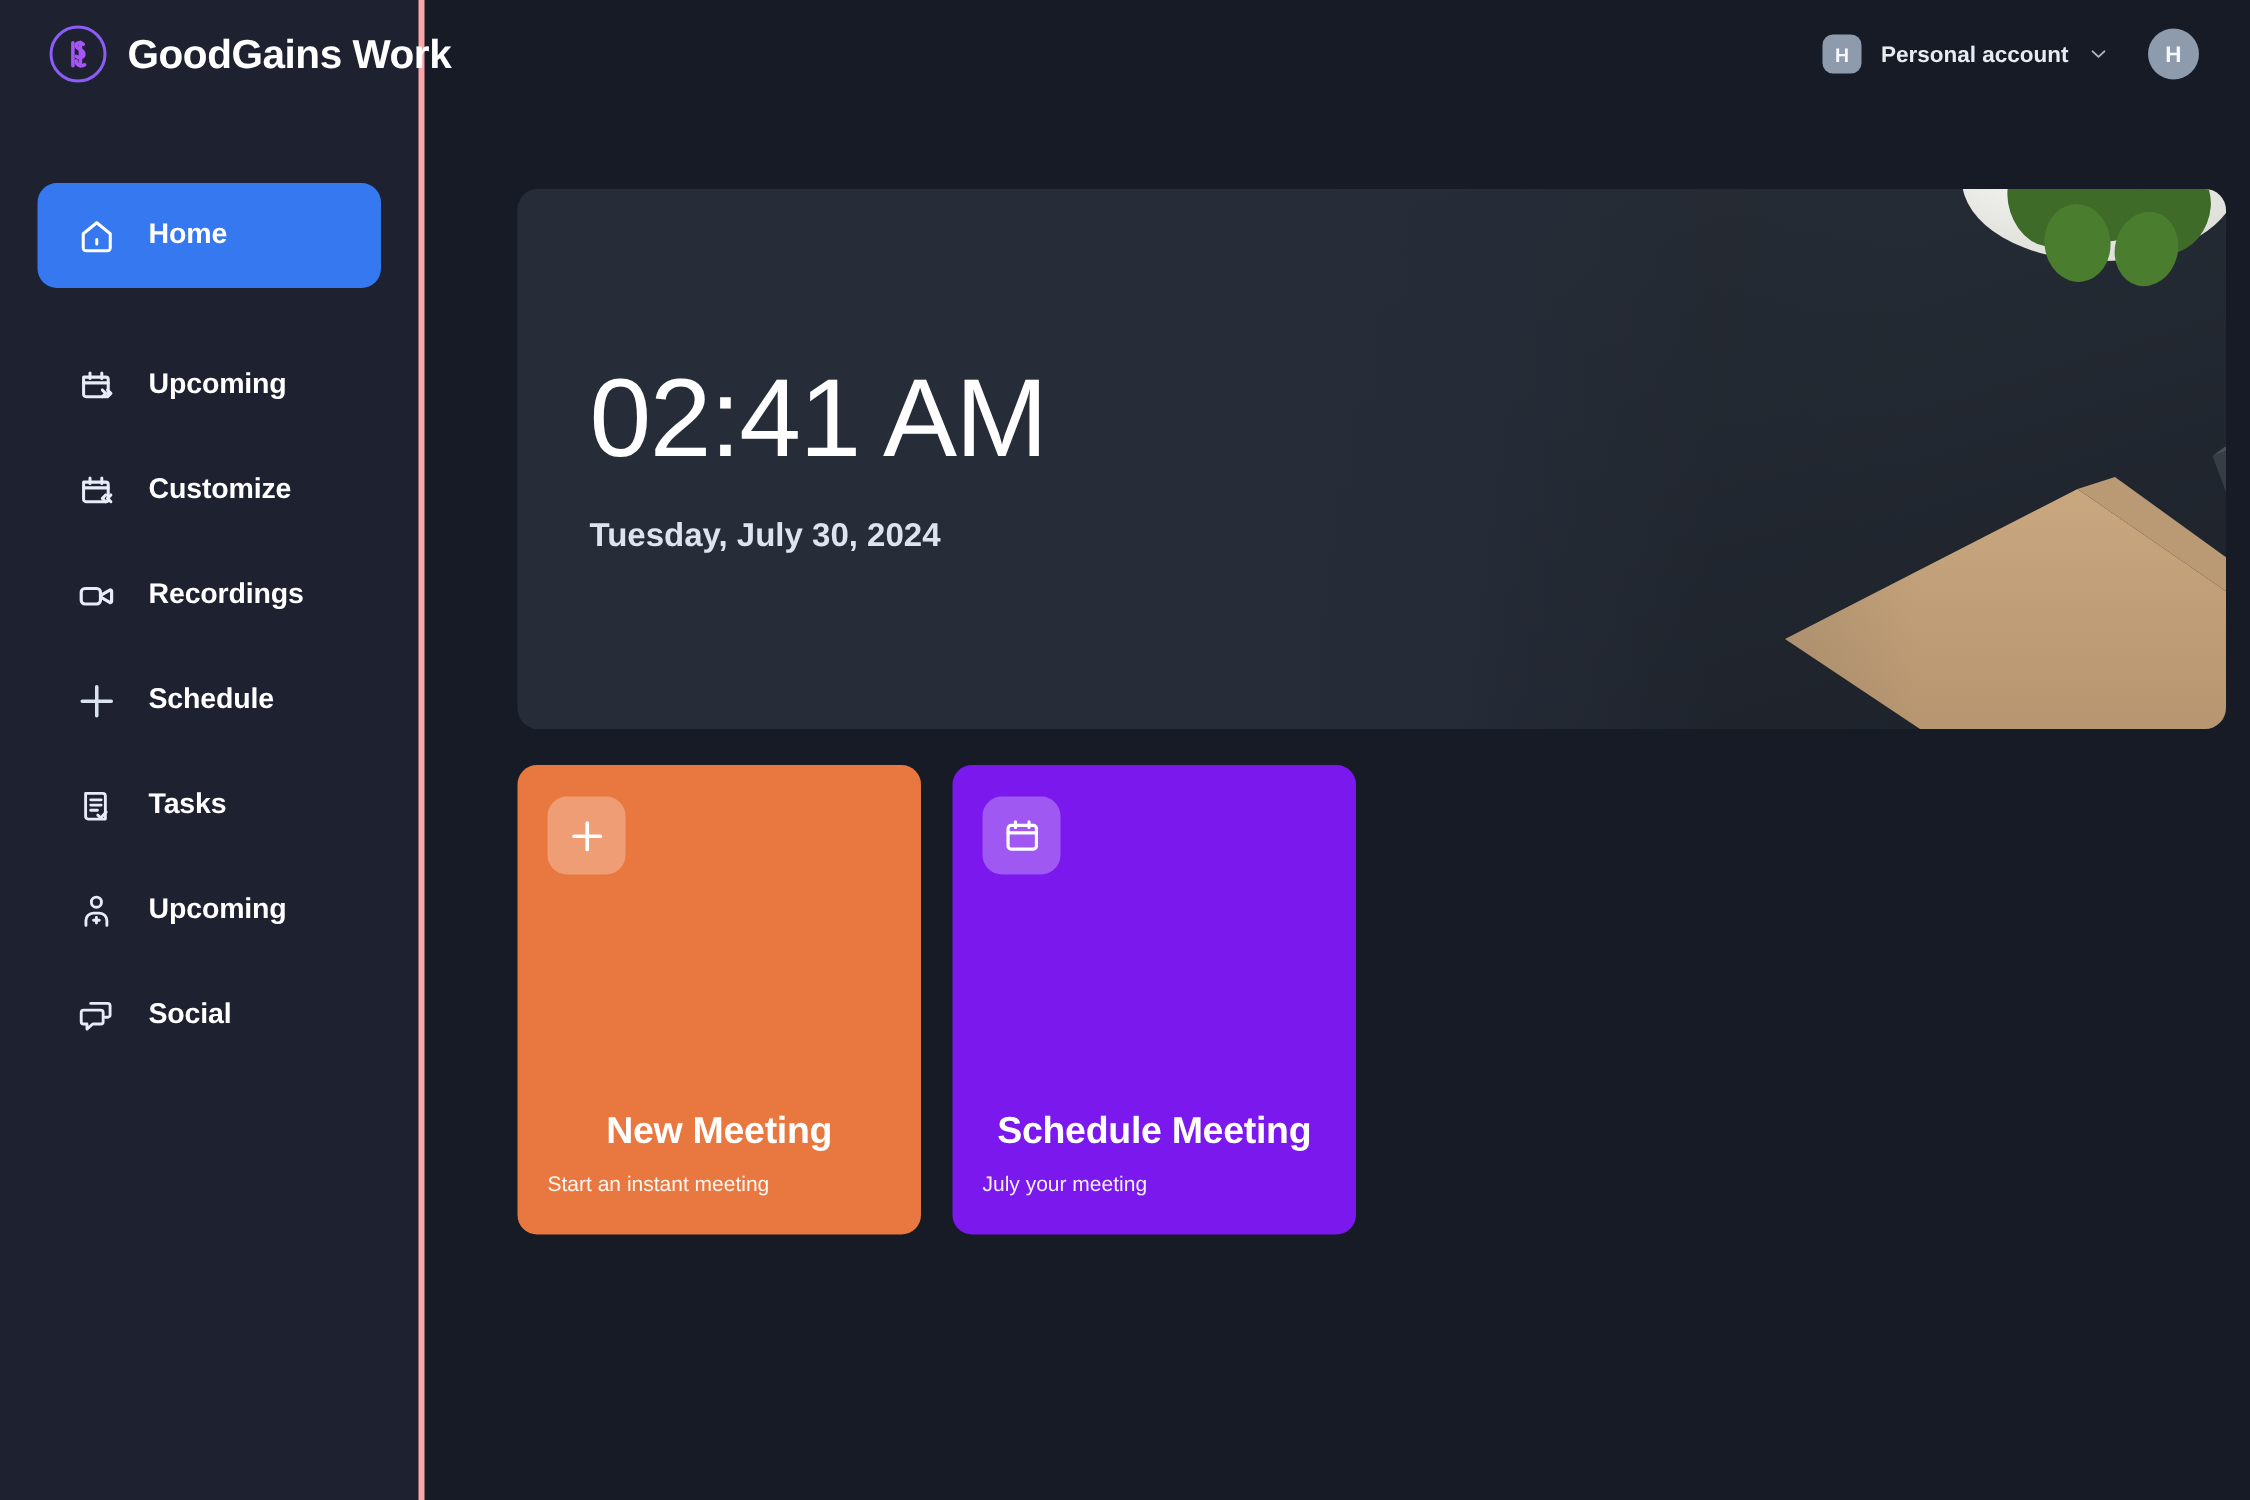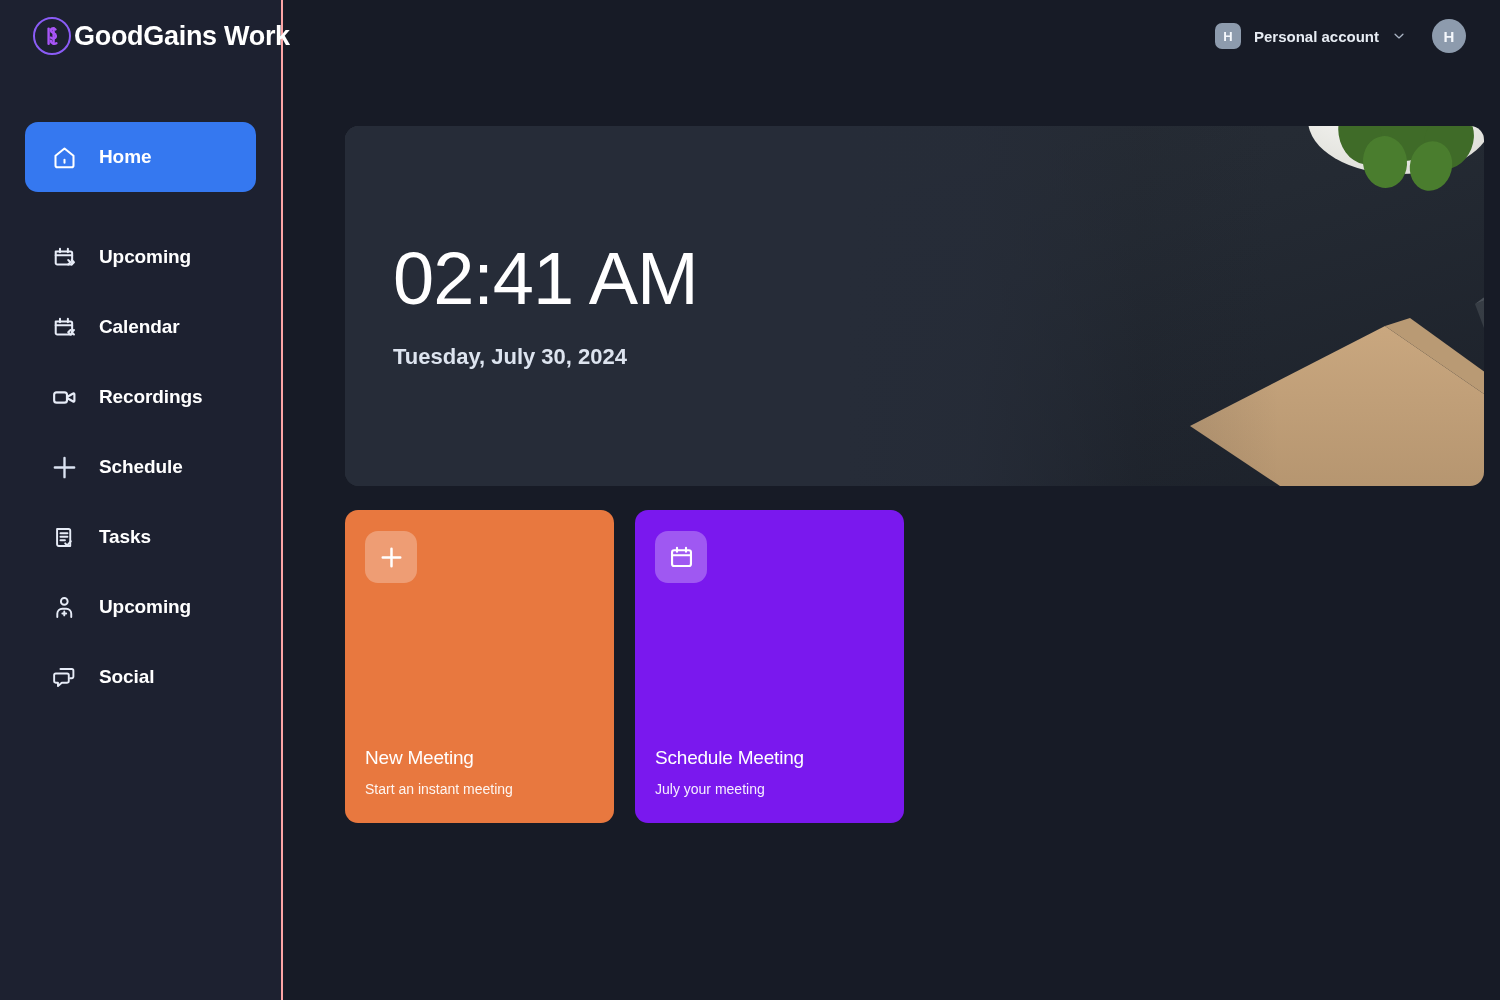--- a/index.html
+++ b/index.html
@@ -15,21 +15,21 @@
   
   .header {
     position: relative;
     height: 72px;
     flex: 0 0 72px;
     display: flex;
     align-items: center;
     z-index: 5;
   }
   .brand {
-    display: flex; align-items: center; gap: 3px;
+    display: flex; align-items: center; gap: 14px;
     padding-left: 33px;
     height: 72px;
   }
   .logo-mark {
     width: 38px; height: 38px; border-radius: 50%;
     border: 2px solid #8b5cf6;
     display: flex; align-items: center; justify-content: center;
     flex: 0 0 38px;
   }
   .brand-name {
@@ -63,21 +63,21 @@
   }
 
   
   .body-row { flex: 1 1 auto; display: flex; min-height: 0; }
 
   
   .sidebar {
     position: absolute; left: 0; top: 0;
     width: 283px; height: 1000px;
     background: #1d2130;
-    border-right: 2px solid #fca5a5;
+    border-right: 4px solid #fca5a5;
     padding-top: 122px;
     z-index: 1;
   }
   .nav { display: flex; flex-direction: column; }
   .nav-item {
     display: flex; align-items: center; gap: 21px;
     height: 70px;
     margin: 0 25px;
     padding-left: 26px;
     border-radius: 13px;
@@ -146,21 +146,21 @@
     cursor: pointer;
     position: relative;
   }
   .card-icon-box {
     width: 52px; height: 52px; border-radius: 13px;
     background: rgba(255,255,255,0.28);
     display: flex; align-items: center; justify-content: center;
   }
   .card-icon-box svg { width: 27px; height: 27px; display: block; }
   .card-spacer { flex: 1 1 auto; }
-  .card-title { font-size: 19px; font-weight: 400; color: #ffffff; margin-bottom: 12px; letter-spacing: -0.2px; }
+  .card-title { font-size: 25px; font-weight: 700; color: #ffffff; margin-bottom: 12px; letter-spacing: -0.2px; text-align: center; }
   .card-sub { font-size: 14px; font-weight: 400; color: rgba(255,255,255,0.93); }
 </style>
 </head>
 <body>
 
 <div id="app">
 
   <aside class="sidebar">
     <nav class="nav">
 
@@ -190,21 +190,21 @@
 
       <div class="nav-item">
         <span class="nav-icon">
           <svg viewBox="0 0 24 24" fill="none" stroke="#e7ecf7" stroke-width="1.8" stroke-linecap="round" stroke-linejoin="round">
             <path d="M4.2 6.6h13.2a1.4 1.4 0 0 1 1.4 1.4v8.8a1.4 1.4 0 0 1-1.4 1.4H5.6a1.4 1.4 0 0 1-1.4-1.4z"></path>
             <path d="M4.2 10h14.6"></path>
             <path d="M8 4.2v3.2M15 4.2v3.2"></path>
             <path d="M20.4 14.2l-2 2 2 2M17.3 14.2l-2 2 2 2"></path>
           </svg>
         </span>
-        <span class="nav-label">Calendar</span>
+        <span class="nav-label">Customize</span>
       </div>
 
       <div class="nav-item">
         <span class="nav-icon">
           <svg viewBox="0 0 24 24" fill="none" stroke="#e7ecf7" stroke-width="1.9" stroke-linecap="round" stroke-linejoin="round">
             <rect x="2.8" y="7.4" width="11.4" height="9.2" rx="2.2"></rect>
             <path d="M14.6 11.3l5.1-2.9a.7.7 0 0 1 1.1.6v6a.7.7 0 0 1-1.1.6l-5.1-2.9z"></path>
           </svg>
         </span>
         <span class="nav-label">Recordings</span>

